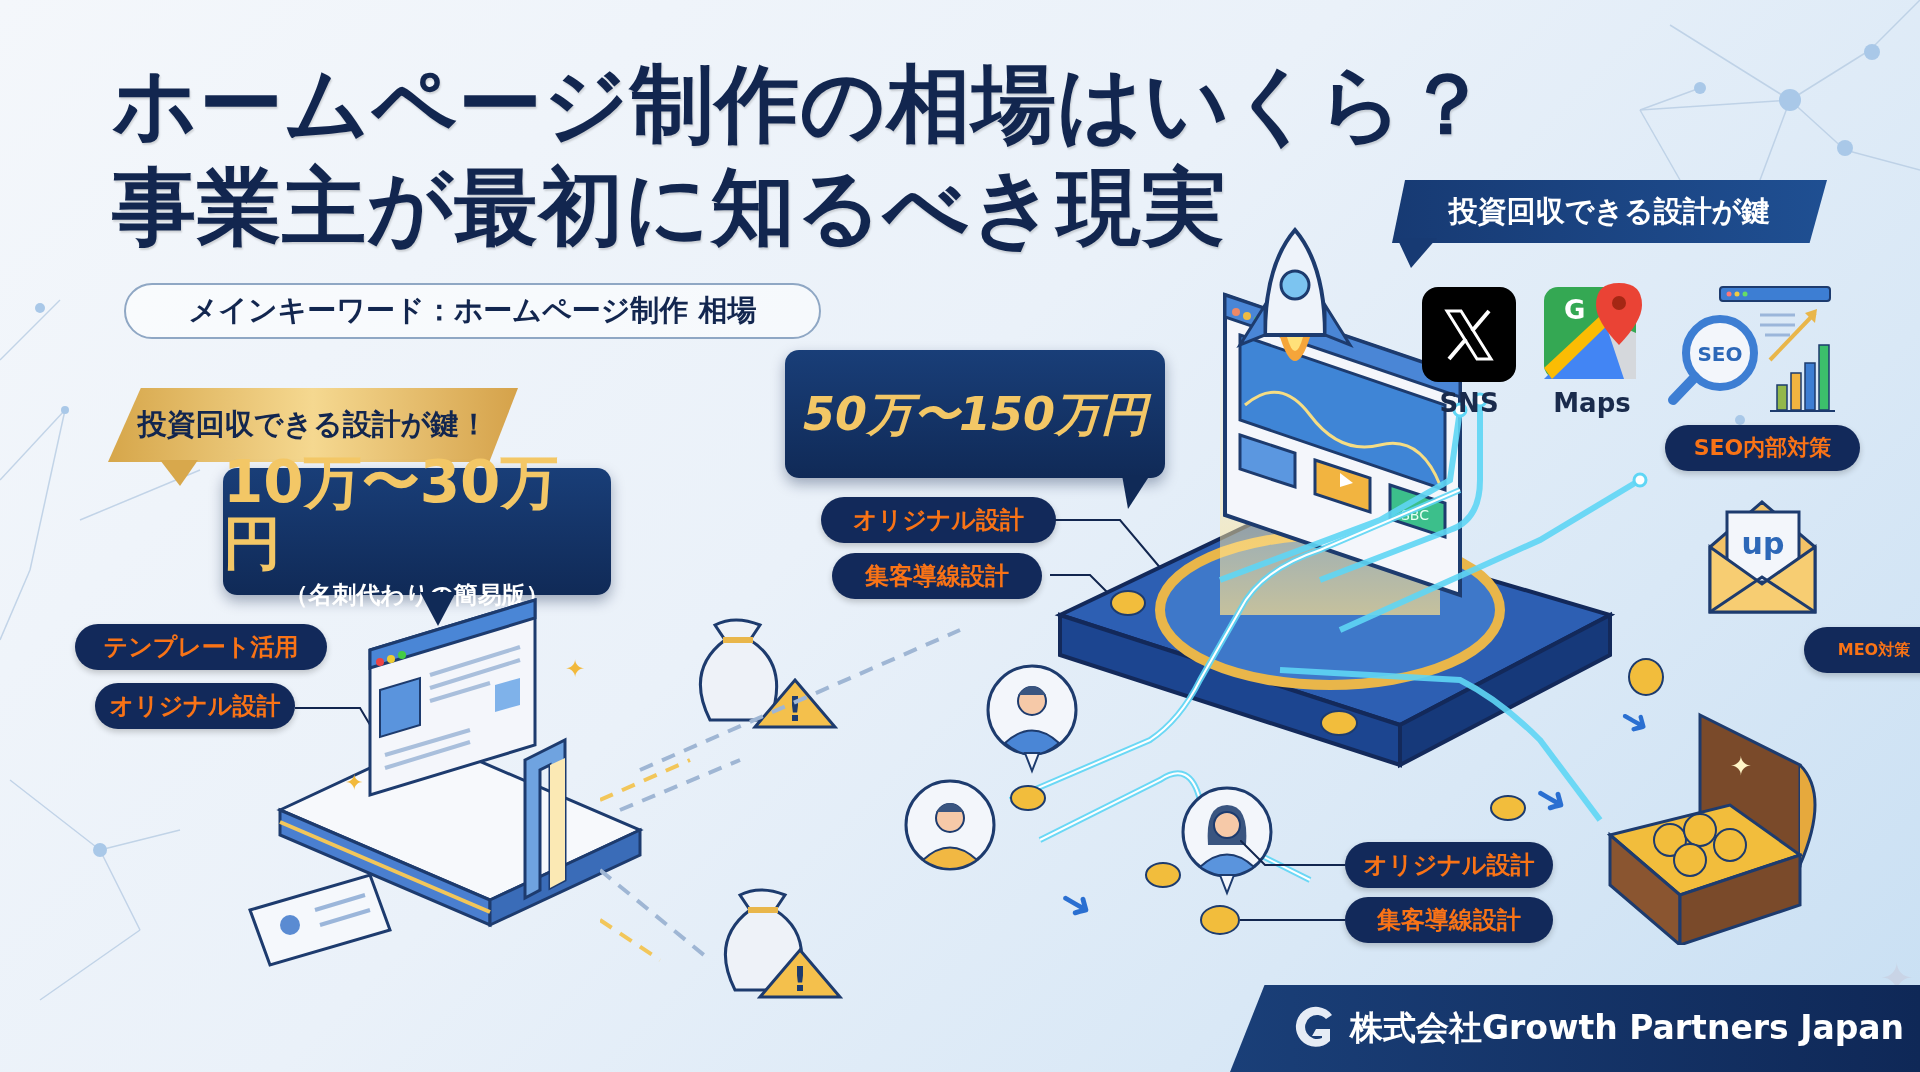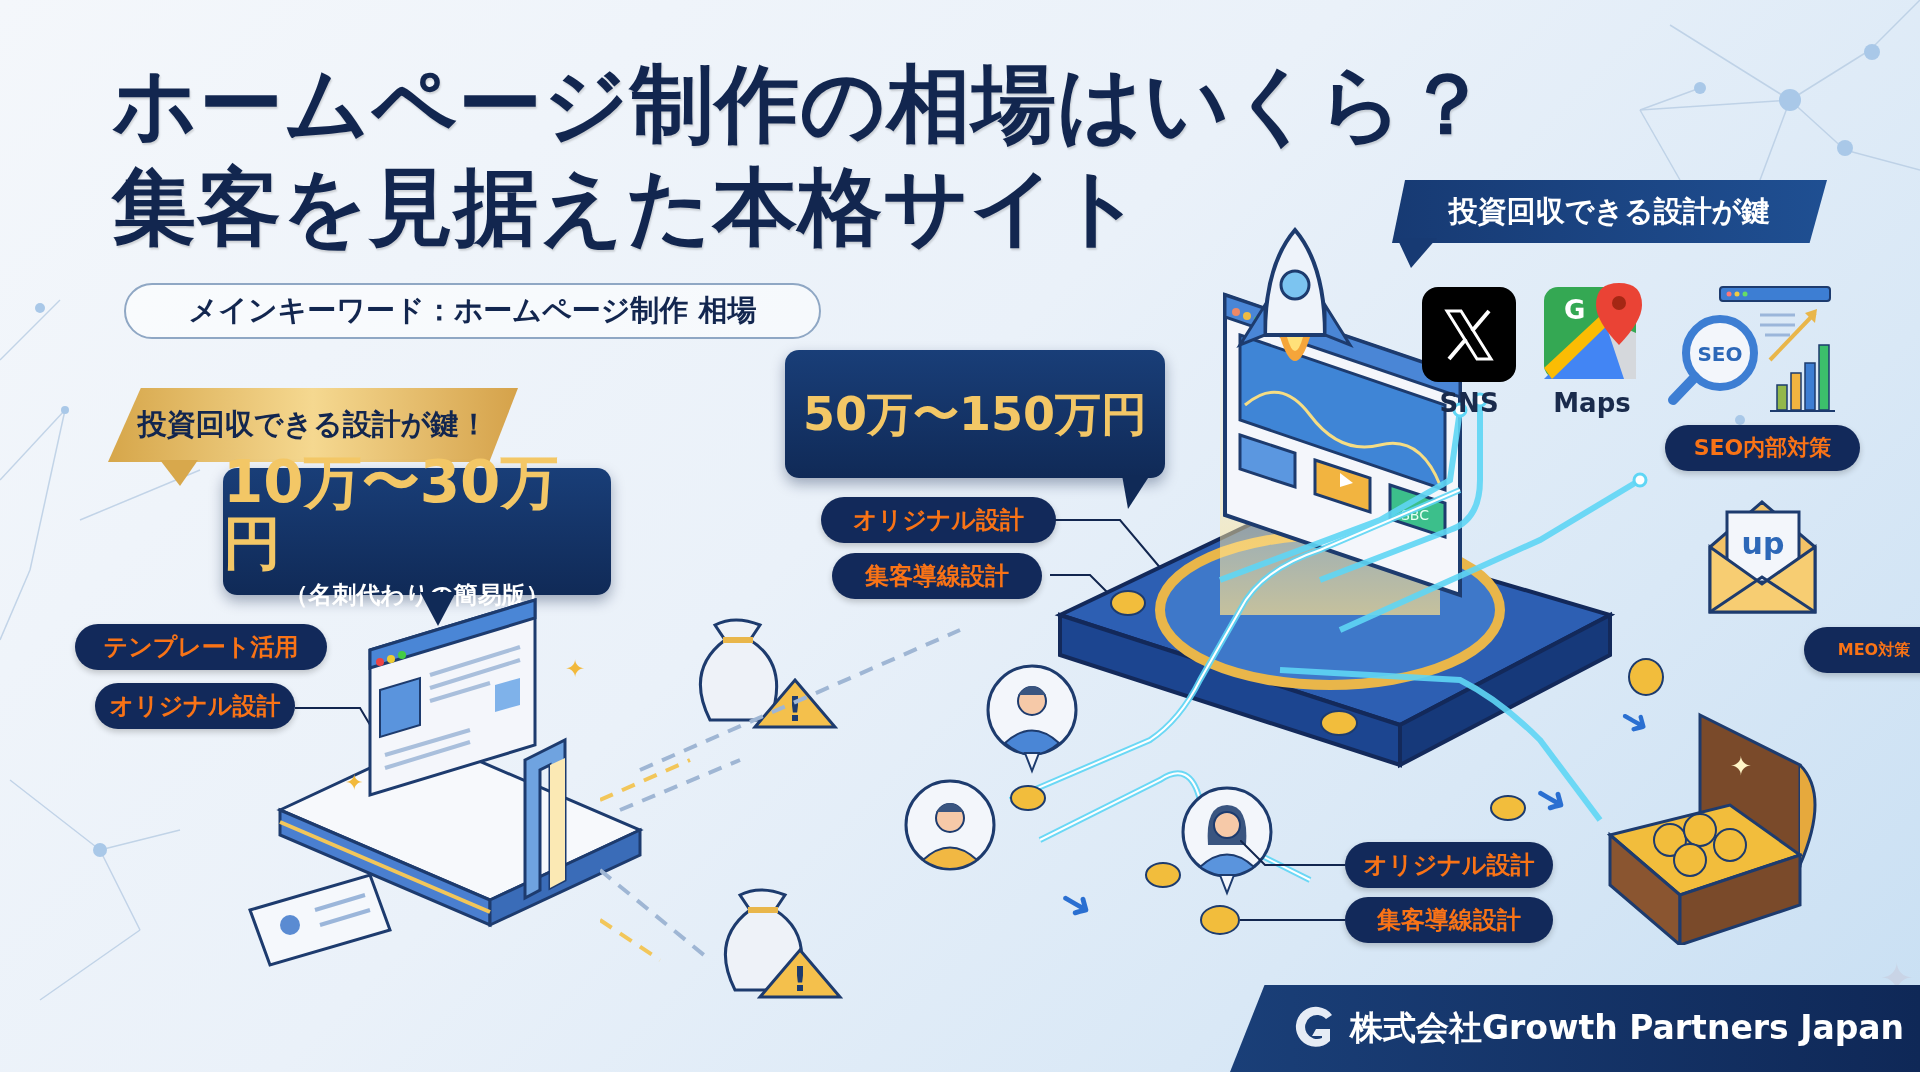--- a/index.html
+++ b/index.html
@@ -98,21 +98,21 @@
       <circle cx="1845" cy="148" r="8"></circle>
     <circle cx="1700" cy="88" r="6"></circle>
       <circle cx="40" cy="308" r="5"></circle>
       <circle cx="100" cy="850" r="7"></circle>
     <circle cx="65" cy="410" r="4"></circle>
       <circle cx="1740" cy="420" r="5"></circle>
   </g>
 </svg>
 
 <div class="title-line" style="top:62px;">ホームページ制作の相場はいくら？</div>
-<div class="title-line" style="top:165px;">集客を見据えた本格サイト</div>
+<div class="title-line" style="top:165px;">事業主が最初に知るべき現実</div>
 
 <div class="kw-pill">メインキーワード：ホームページ制作 相場</div>
 
 <div class="ribbon-blue">投資回収できる設計が鍵</div>
 <div class="ribbon-blue-tail"></div>
 
 <div class="ribbon-gold">投資回収できる設計が鍵！</div>
 <div class="ribbon-gold-tail"></div>
 
 <div class="price-box" style="left:223px; top:468px; width:388px; height:127px;">
@@ -182,21 +182,21 @@
       <line x1="20" y1="190" x2="140" y2="140"></line>
     <line x1="0" y1="250" x2="110" y2="340"></line>
   </g>
   <g stroke="#f2c65a" stroke-width="4" stroke-dasharray="14 10">
       <line x1="0" y1="180" x2="90" y2="140"></line>
       <line x1="0" y1="300" x2="60" y2="340"></line>
     </g>
 </svg>
 
 <div class="price-box" style="left:785px; top:350px; width:380px; height:128px;">
-  <div class="amount" style="font-size:46px;">50万〜150万円</div>
+  <div class="amount" style="font-size:46px;font-style:italic;">50万〜150万円</div>
 </div>
 <div class="price-tail" style="left:1122px; top:475px; border-left-width:6px; border-right-width:22px;"></div>
 
 <div class="tag" style="left:821px; top:497px; width:235px;">オリジナル設計</div>
 <div class="tag" style="left:832px; top:553px; width:210px;">集客導線設計</div>
 <svg class="abs" style="left:1050px; top:515px;" width="160" height="110">
     <polyline points="5,5 70,5 150,100" stroke="#12264f" stroke-width="2" fill="none"></polyline>
     <polyline points="0,60 40,60 60,80" stroke="#12264f" stroke-width="2" fill="none"></polyline>
   </svg>
 

